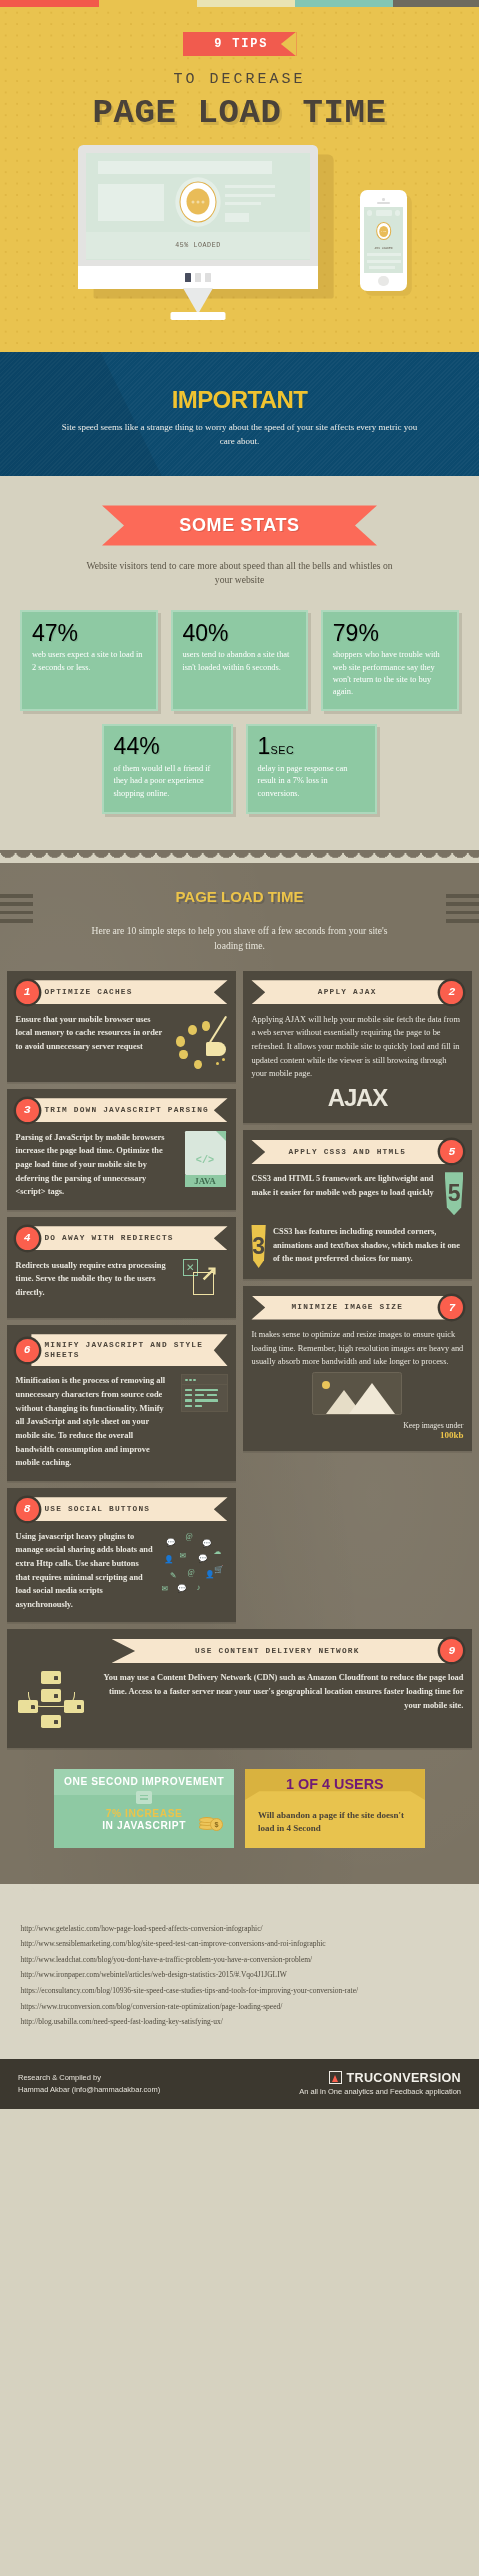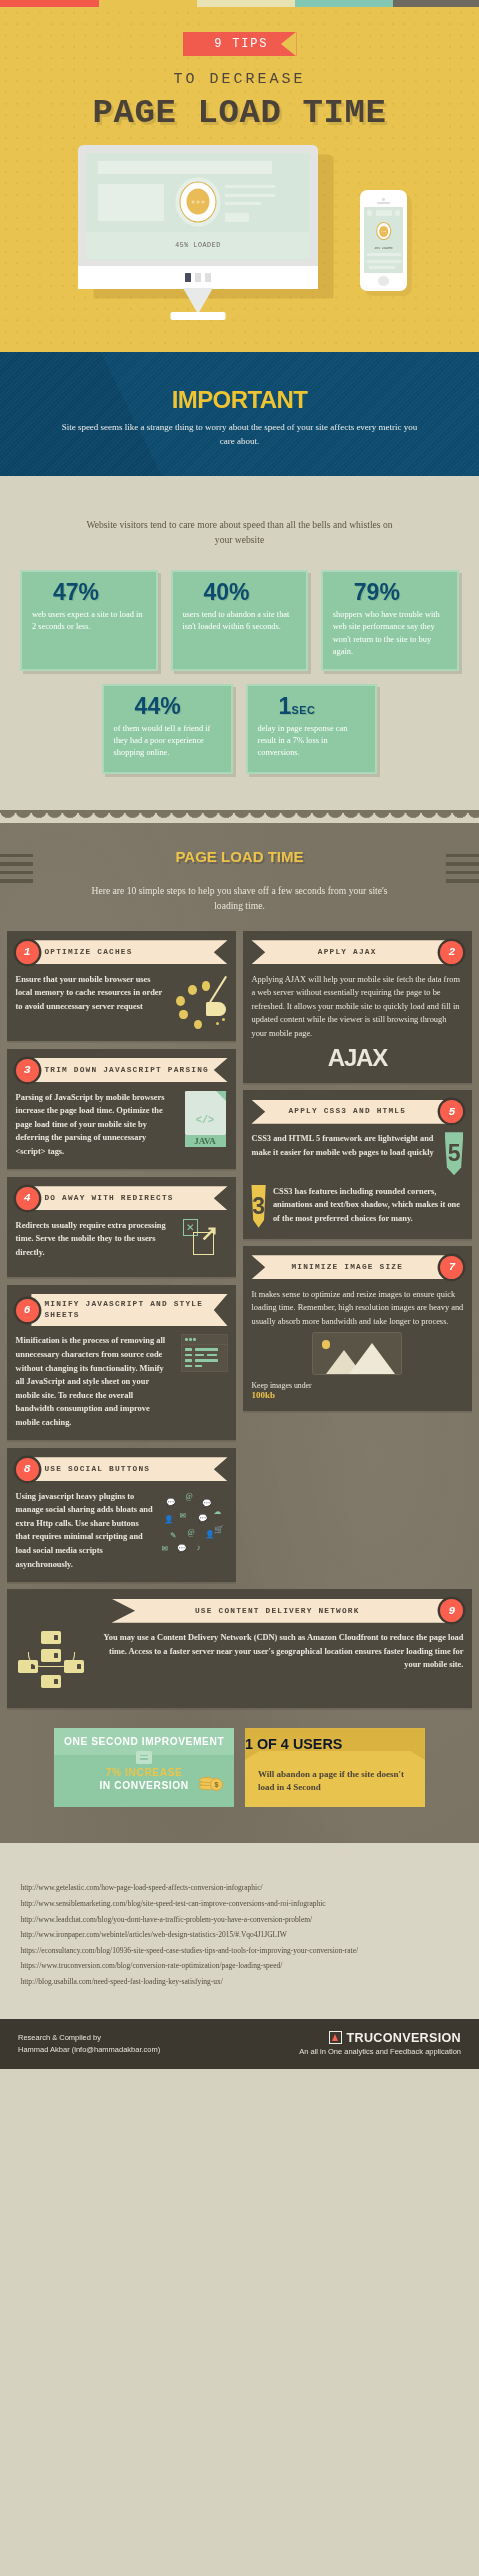--- a/index.html
+++ b/index.html
@@ -29,21 +29,21 @@
     background-size: 11.4px 11.4px;
     pointer-events: none;
   }
   .ribbon-tips {
     position: relative;
     width: 114px; margin: 0 auto;
     background: #f15b4e;
     color: #fff;
     text-align: center;
     font-family: "Liberation Mono", monospace;
-    font-weight: normal;
+    font-weight: bold;
     letter-spacing: 1.8px;
     font-size: 12px;
     padding: 5.4px 0 5.4px 3.6px;
     clip-path: polygon(0 0, 100% 0, 100% 100%, 0 100%, 0 100%);
   }
   .ribbon-tips::after{
     content:""; position:absolute; right:0px; top:0; width:15.6px; height:100%;
     background:#e9c34f;
     clip-path: polygon(100% 0, 0 50%, 100% 100%);
   }
@@ -175,22 +175,22 @@
   .stat-row { display:flex; justify-content:center; gap:13px; margin-top:21.6px; padding: 0 20.4px; }
   .stat-row.second { margin-top:13px; }
   .stat-card {
     background:#8ec9a3; padding:9.6px 9.6px 10.8px;
     border:2.4px solid rgba(255,255,255,.28);
     box-shadow: 3px 3px 0 rgba(150,145,125,0.35);
     flex: 1 1 0; min-height: 90px;
   }
   .stat-card.narrow { flex: 0 0 131px; }
   .stat-num {
-    color:#0c4a6e; font-family:"Liberation Sans", sans-serif; font-weight:bold;
-    font-size:23px; line-height:1; text-shadow: 1.2px 1.2px 0 rgba(0,0,0,.10); margin-bottom:4.8px;margin-left:21px;
+    color:#000000; font-family:"Liberation Sans", sans-serif; font-weight:normal;
+    font-size:23px; line-height:1; text-shadow: 1.2px 1.2px 0 rgba(0,0,0,.10); margin-bottom:4.8px;
   }
   .stat-num .unit { font-size:10.8px; letter-spacing:0.6px; }
   .stat-txt { color:#fff; font-size:8.4px; line-height:1.45; }
 
   
   .scallop-down {
     height: 13px; width: 479px;
     background-color:#d6d2c0;
     -webkit-mask-image: radial-gradient(circle 7.8px at 7.8px 0, transparent 99%, #000 100%);
     mask-image: radial-gradient(circle 7.8px at 7.8px 0, transparent 99%, #000 100%);
@@ -289,42 +289,42 @@
   .code-win{flex:0 0 47px;width:47px;border:1.8px solid #60594b;background:#585246;}
   .code-win .bar{height:9.6px;display:flex;align-items:center;gap:1.8px;padding-left:3.6px;border-bottom:1.8px solid #60594b;}
   .code-win .bar i{width:2.4px;height:2.4px;border-radius:50%;background:#8ec9a3;}
   .code-win .body{padding:3.6px;display:flex;flex-direction:column;gap:3px;}
   .code-win .ln{display:flex;gap:2.4px;}
   .code-win .ln b{height:2.4px;background:#8ec9a3;display:block;border-radius:0.6px;}
   .img-ph{width:100%;max-width:90px;margin:3.6px auto 0;background:#5a5446;border:1.2px solid #6b6455;border-radius:2.4px;height:43px;position:relative;overflow:hidden;}
   .img-sun{position:absolute;left:8.4px;top:7.2px;width:8.4px;height:8.4px;border-radius:50%;background:#e9c45a;}
   .img-m1{position:absolute;left:13px;bottom:0;width:0;height:0;border-left:18px solid transparent;border-right:18px solid transparent;border-bottom:24px solid #e6ddc7;}
   .img-m2{position:absolute;right:6px;bottom:0;width:0;height:0;border-left:23px solid transparent;border-right:23px solid transparent;border-bottom:31px solid #f0e8d6;}
-  .keep-under{text-align:left;color:#e9e7df;font-size:7.8px;margin-top:6px;}
+  .keep-under{text-align:right;color:#e9e7df;font-size:7.8px;margin-top:6px;}
   .keep-under b{color:#ecc44a;display:block;font-size:9px;}
   .social-cloud{flex:0 0 66px;height:66px;position:relative;color:#8ec9a3;font-size:7.8px;}
   .social-cloud span{position:absolute;}
   .cdn-ico{flex:0 0 72px;height:66px;position:relative;}
   .srv{position:absolute;width:20.4px;height:13px;background:#eadf9a;border-radius:1.8px;}
   .srv i{position:absolute;right:3px;top:4.2px;width:4.2px;height:4.2px;background:#4e493e;border-radius:0.6px;}
   .cdn-link{position:absolute;border:1.8px solid #eadf9a;border-top:none;border-radius:0 0 13px 13px;}
 
   
   .badges{position:relative; display:flex; gap:10.8px; justify-content:center; padding: 20.4px 24px 36px;}
   .badge-green{flex:0 0 180px;background:#8ec9a3;}
   .bg-top{background:#9ed2b0;text-align:center;padding:7.8px 0 6px;color:#fff;font-family:"Liberation Sans",sans-serif;font-weight:bold;font-size:10.2px;line-height:1.25;letter-spacing:0.6px;}
   .bg-eq{width:15.6px;height:13px;background:#bfe0c9;margin:-4.2px auto -2.4px;border-radius:1.8px;position:relative;z-index:2;display:flex;flex-direction:column;gap:1.8px;align-items:center;justify-content:center;}
   .bg-eq i{display:block;width:8.4px;height:1.8px;background:#8ec9a3;}
   .bg-bot{text-align:center;padding:6px 0 9.6px;font-family:"Liberation Sans",sans-serif;font-weight:bold;font-size:10.2px;line-height:1.25;letter-spacing:0.6px;position:relative;}
   .bg-bot .y{color:#ecc44a;}
   .bg-bot .w{color:#fff;}
   .coins{position:absolute;right:10.8px;bottom:8.4px;width:24px;height:17px;}
   .coin{position:absolute;border-radius:50%;background:#edc55a;border:1.2px solid #d8a93b;}
   .badge-yellow{flex:0 0 180px;background:#e8c34e;}
-  .by-top{background:#d9b23f;color:#0f172a;font-family:"Liberation Sans",sans-serif;font-weight:bold;font-size:14.4px;letter-spacing:0;padding:7.2px 0 8.4px;clip-path:polygon(0 0,100% 0,100% 100%,92% 72%,8% 72%,0 100%);}
+  .by-top{background:#d9b23f;color:#701a75;text-align:center;font-family:"Liberation Sans",sans-serif;font-weight:bold;font-size:14.4px;letter-spacing:0;padding:7.2px 0 8.4px;clip-path:polygon(0 0,100% 0,100% 100%,92% 72%,8% 72%,0 100%);}
   .by-bot{color:#4e4staa;color:#4b4438;text-align:left;font-family:"Liberation Serif",serif;font-weight:bold;font-size:9px;line-height:1.45;padding:8.4px 13px 13px;}
 
   
   .resources{background:#d9d5c5;padding: 24px 20.4px 29px;}
   .res-title{font-family:"Liberation Mono",monospace;font-weight:bold;font-size:16px;letter-spacing:1.8px;color:#4b4539;margin-bottom:10.8px;}
   .res-list a, .res-list div{display:block;color:#4f4a3e;font-size:7.5px;line-height:2.08;text-decoration:none;}
 
   
   .footer{background:#3c382f;padding:12px 18px 13px;display:flex;justify-content:space-between;align-items:flex-end;}
   .f-left{color:#e6e3da;font-family:"Liberation Sans",sans-serif;font-size:7.5px;line-height:1.6;}
@@ -406,20 +406,21 @@
     </div>
   </section>
 
   <section class="important">
     <div class="imp-shadow"></div>
     <div class="imp-title">IMPORTANT</div>
     <div class="imp-text">Site speed seems like a strange thing to worry about the speed of your site affects every metric you care about.</div>
   </section>
 
   <section class="stats">
+    <div class="ribbon-red">SOME STATS</div>
     <div class="stats-intro">Website visitors tend to care more about speed than all the bells and whistles on your website</div>
 
     <div class="stat-row">
       <div class="stat-card">
         <div class="stat-num">47%</div>
         <div class="stat-txt">web users expect a site to load in 2 seconds or less.</div>
       </div>
       <div class="stat-card">
         <div class="stat-num">40%</div>
         <div class="stat-txt">users tend to abandon a site that isn't loaded within 6 seconds.</div>
@@ -664,21 +665,21 @@
 
     <div class="badges">
       <div class="badge-green">
         <div class="bg-top">ONE SECOND IMPROVEMENT</div>
         <div class="bg-eq">
             <i></i>
             <i></i>
           </div>
         <div class="bg-bot">
           <span class="y">7% INCREASE</span><br>
-          <span class="w">IN CONVERSION</span>
+          <span class="w">IN JAVASCRIPT</span>
           <span class="coins">
             <span class="coin" style="left:0;top:7.2px;width:15.6px;height:5.4px"></span>
             <span class="coin" style="left:0;top:3.6px;width:15.6px;height:5.4px"></span>
             <span class="coin" style="left:0;top:0;width:15.6px;height:6px"></span>
             <span class="coin" style="right:0;top:1.2px;width:13px;height:13px;display:flex;align-items:center;justify-content:center;font-size:7.2px;color:#8a6a1c;font-weight:bold">$</span>
           </span>
         </div>
       </div>
       <div class="badge-yellow">
         <div class="by-top">1 OF 4 USERS</div>

